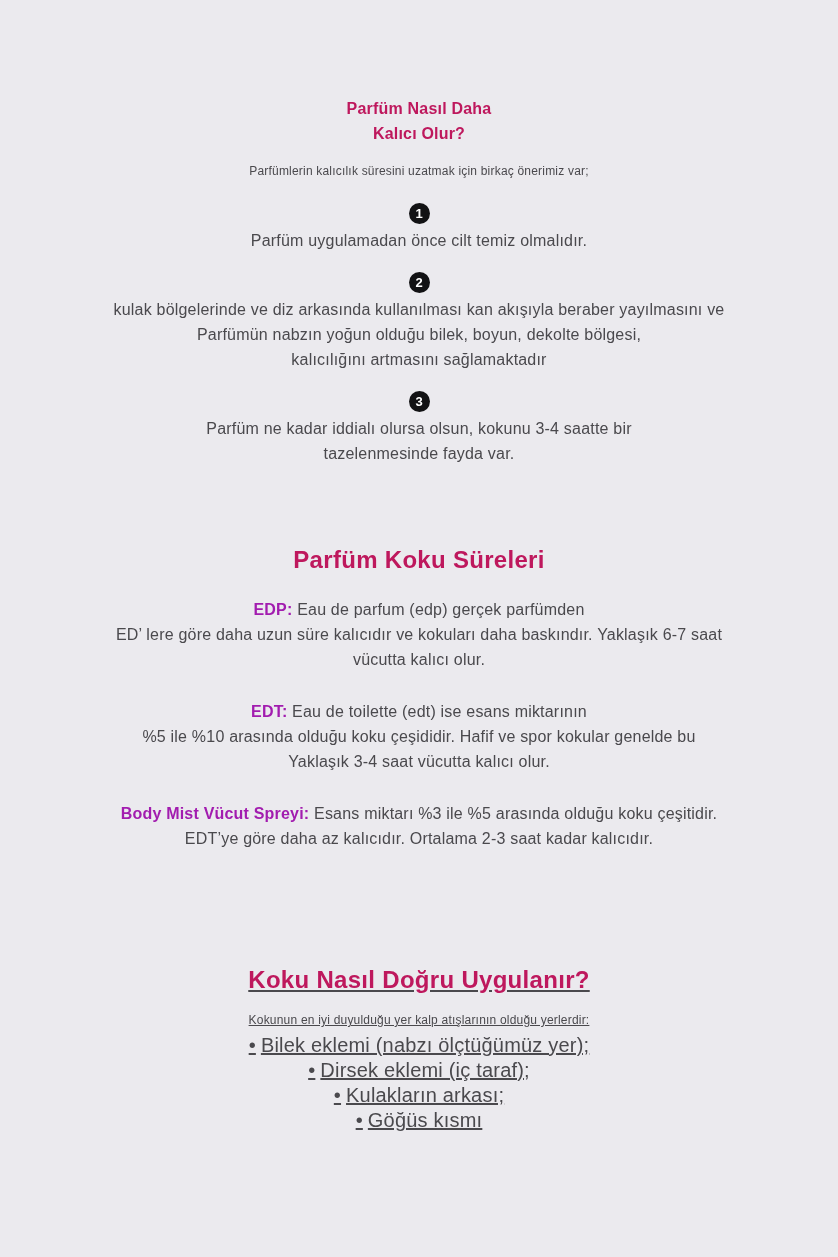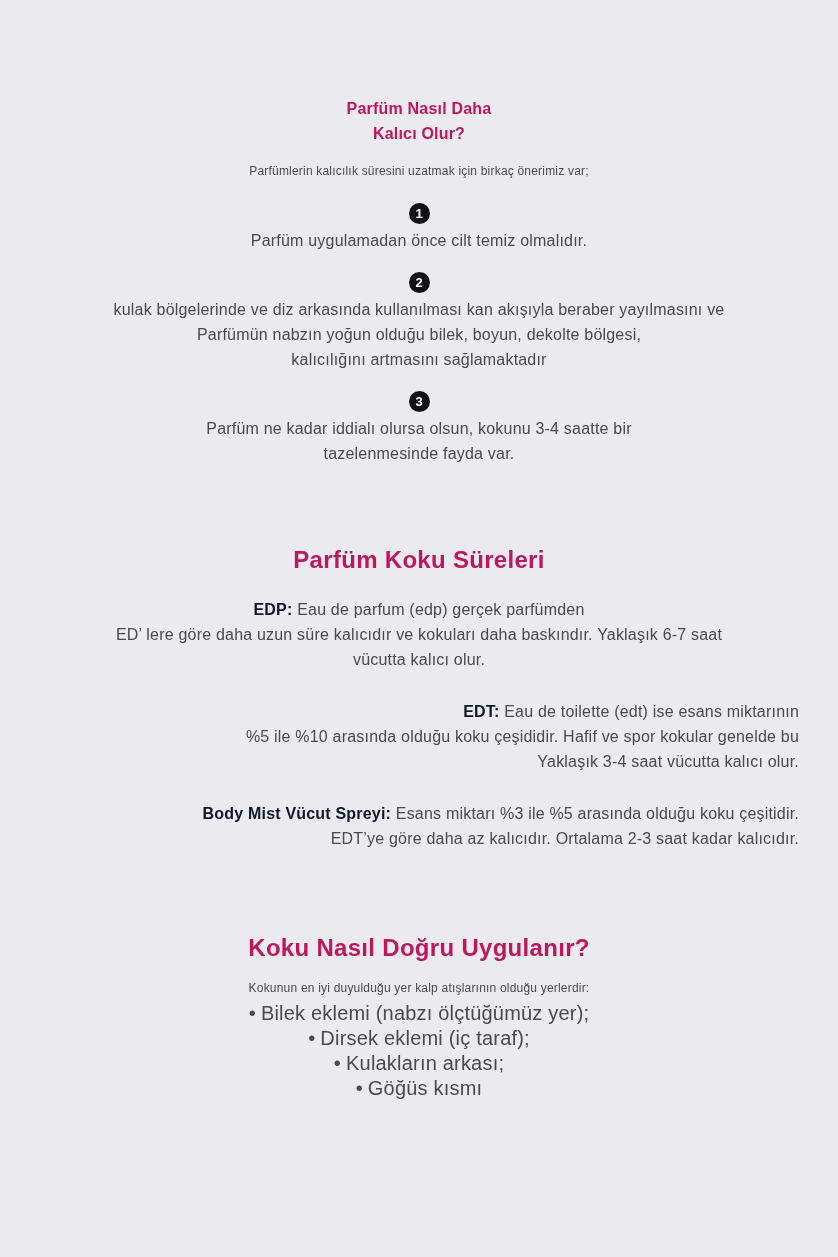--- a/index.html
+++ b/index.html
@@ -58,28 +58,28 @@
     letter-spacing: 0.2px;
   }
   .section-2 {
     margin-top: 77px;
   }
   .section-2 .para {
     margin: 21px 0 0 0;
   }
   .para-gap {
     margin-top: 27px !important;
-    text-align: right;
   }
   .para strong {
-    color: #0f172a;
+    color: #a21caf;
     font-weight: 700;
   }
   .section-3 {
-    margin-top: 80px;
+    margin-top: 112px;
+    text-decoration: underline;
   }
   .section-3 .intro {
     margin-top: 12px;
   }
   .bullet-line {
     font-size: 20px;
     line-height: 25px;
     letter-spacing: 0.2px;
   }
   .bullet-glyph {

